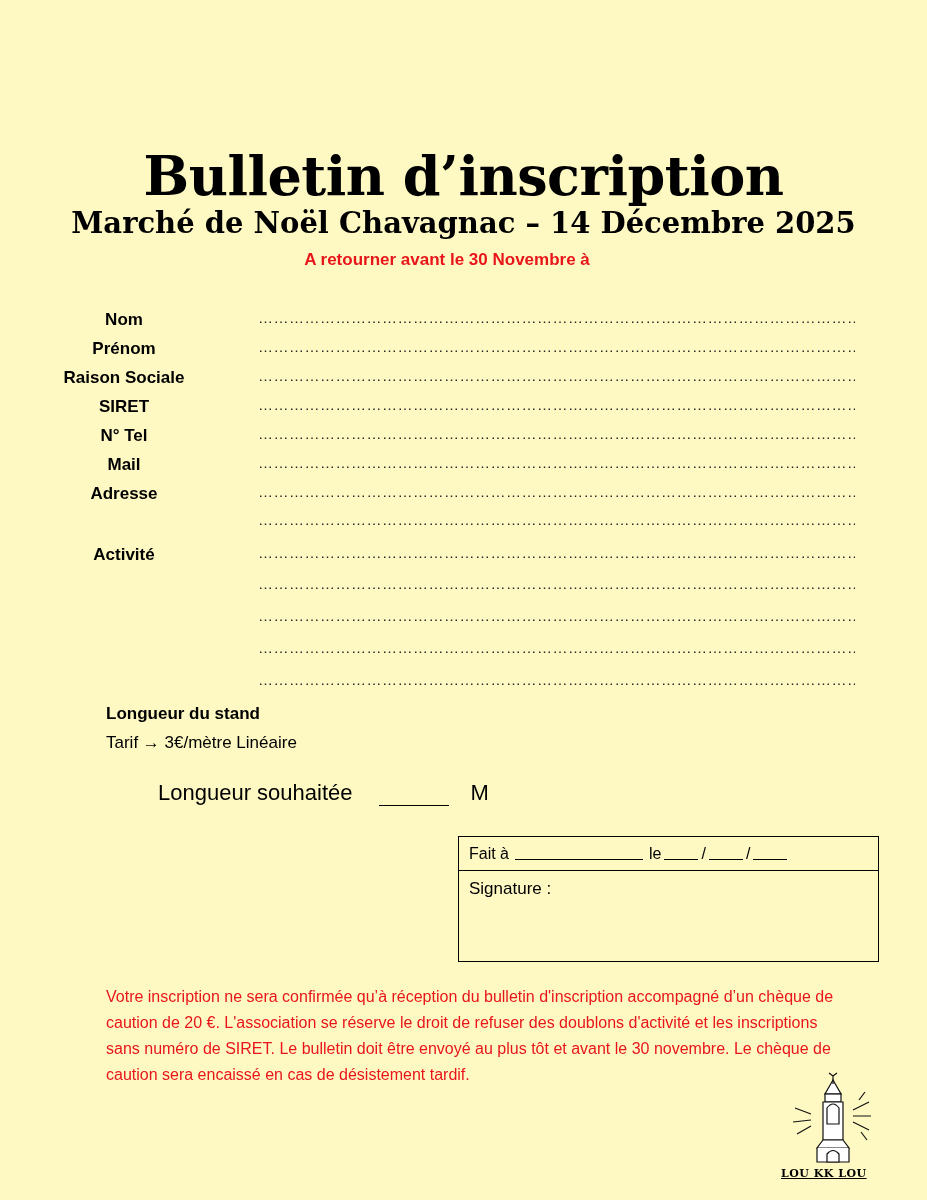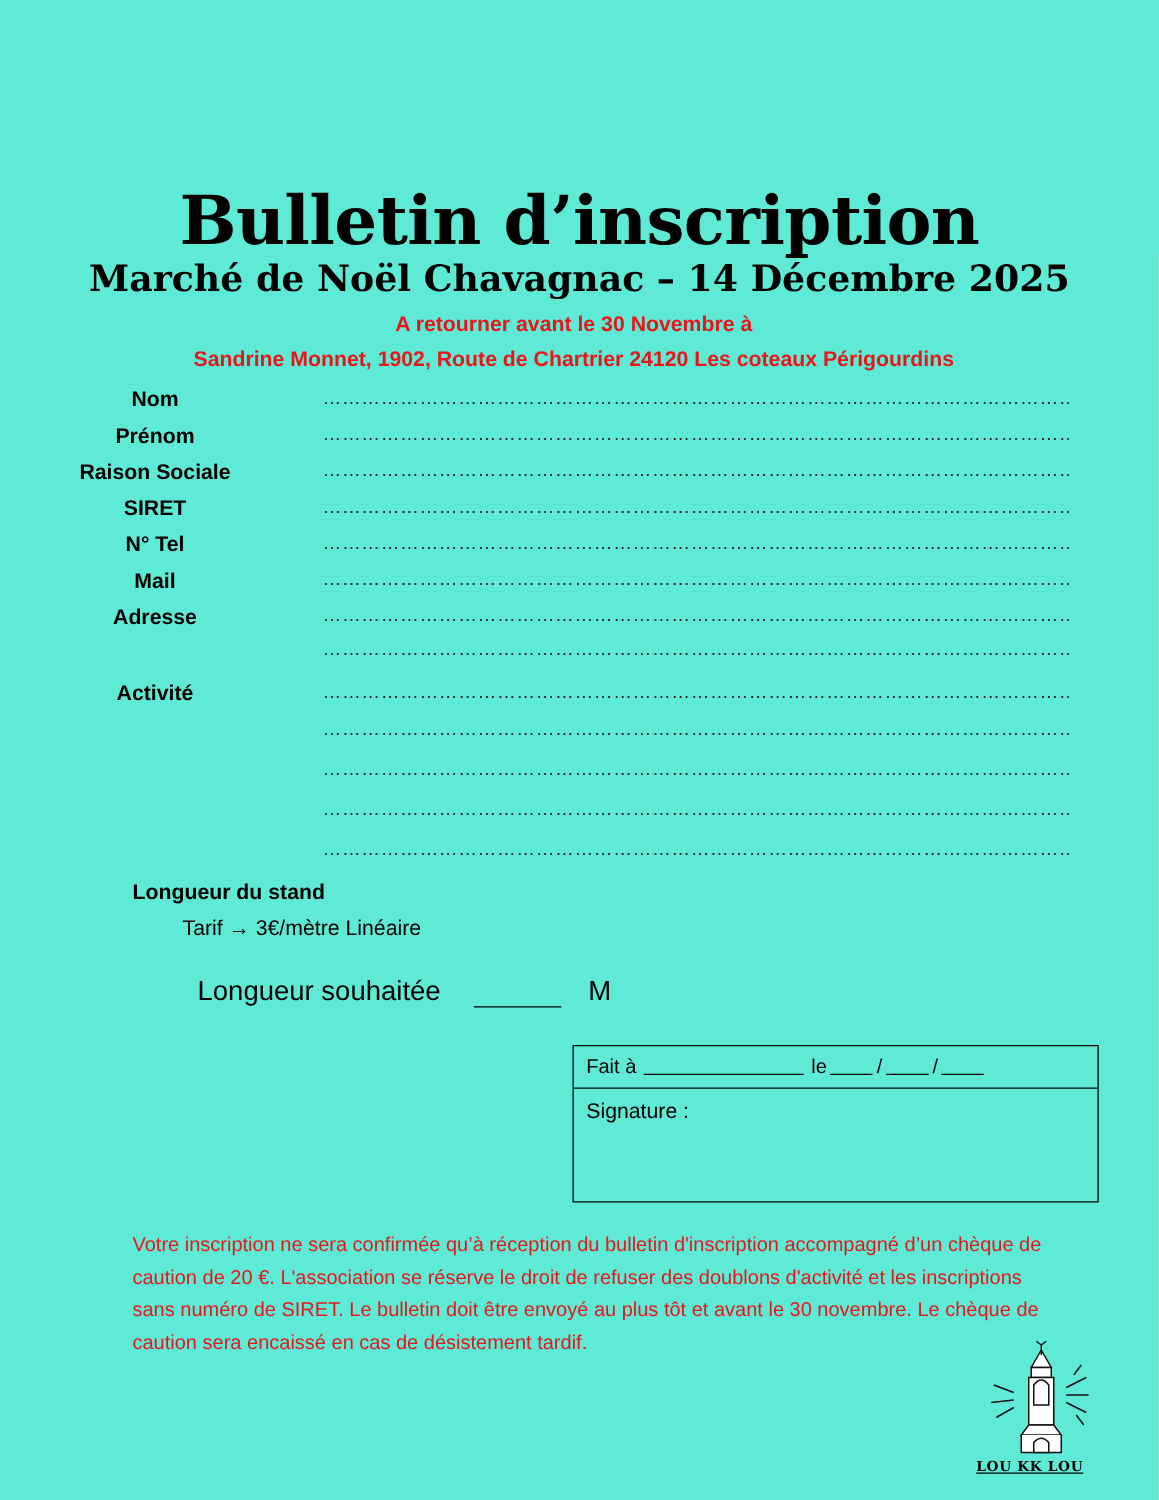--- a/index.html
+++ b/index.html
@@ -12,21 +12,21 @@
     height: 1200px;
     position: relative;
     font-family: "Liberation Sans", sans-serif;
     color: #000000;
     overflow: hidden;
   }
   .page {
     position: relative;
     width: 927px;
     height: 1200px;
-    background: #5eead4;
+    background: #fef9c3;
   }
 
   
   .title-main {
     position: absolute;
     top: 112px;
     left: 0;
     width: 927px;
     text-align: center;
     font-family: "DejaVu Serif", serif;
@@ -51,21 +51,20 @@
   .notice-red {
     position: absolute;
     left: 0;
     width: 894px;
     text-align: center;
     color: #e8161b;
     font-family: "Liberation Sans", sans-serif;
     font-weight: 700;
     font-size: 17px;
     line-height: 1.45;
-    padding-left: 12px;
   }
   .notice-red.l1 { top: 248px; }
   .notice-red.l2 { top: 276px; }
 
   
   .fields {
     position: absolute;
     top: 310px;
     left: 0;
     width: 927px;
@@ -107,21 +106,20 @@
   }
   .stand-title {
     font-size: 17px;
     font-weight: 700;
     line-height: 1.6;
   }
   .stand-tarif {
     font-size: 17px;
     line-height: 1.7;
     margin-top: 2px;
-    margin-left: 40px;
   }
   .stand-length-row {
     margin-top: 22px;
     margin-left: 52px;
     font-size: 22px;
     display: flex;
     align-items: flex-end;
   }
   .blank-line {
     display: inline-block;
@@ -205,21 +203,20 @@
 </style>
 </head>
 <body>
 
 <div class="page">
 
   <h1 class="title-main">Bulletin d’inscription</h1>
   <div class="title-sub">Marché de Noël Chavagnac – 14 Décembre 2025</div>
 
   <div class="notice-red l1">A retourner avant le 30 Novembre à</div>
-  <div class="notice-red l2">Sandrine Monnet, 1902, Route de Chartrier 24120 Les coteaux Périgourdins</div>
 
   <div class="fields">
     <div class="field-row">
       <div class="field-label">Nom</div>
       <div class="field-dots">…………………………………………………………………………………………………………………………</div>
     </div>
     <div class="field-row">
       <div class="field-label">Prénom</div>
       <div class="field-dots">…………………………………………………………………………………………………………………………</div>
     </div>

